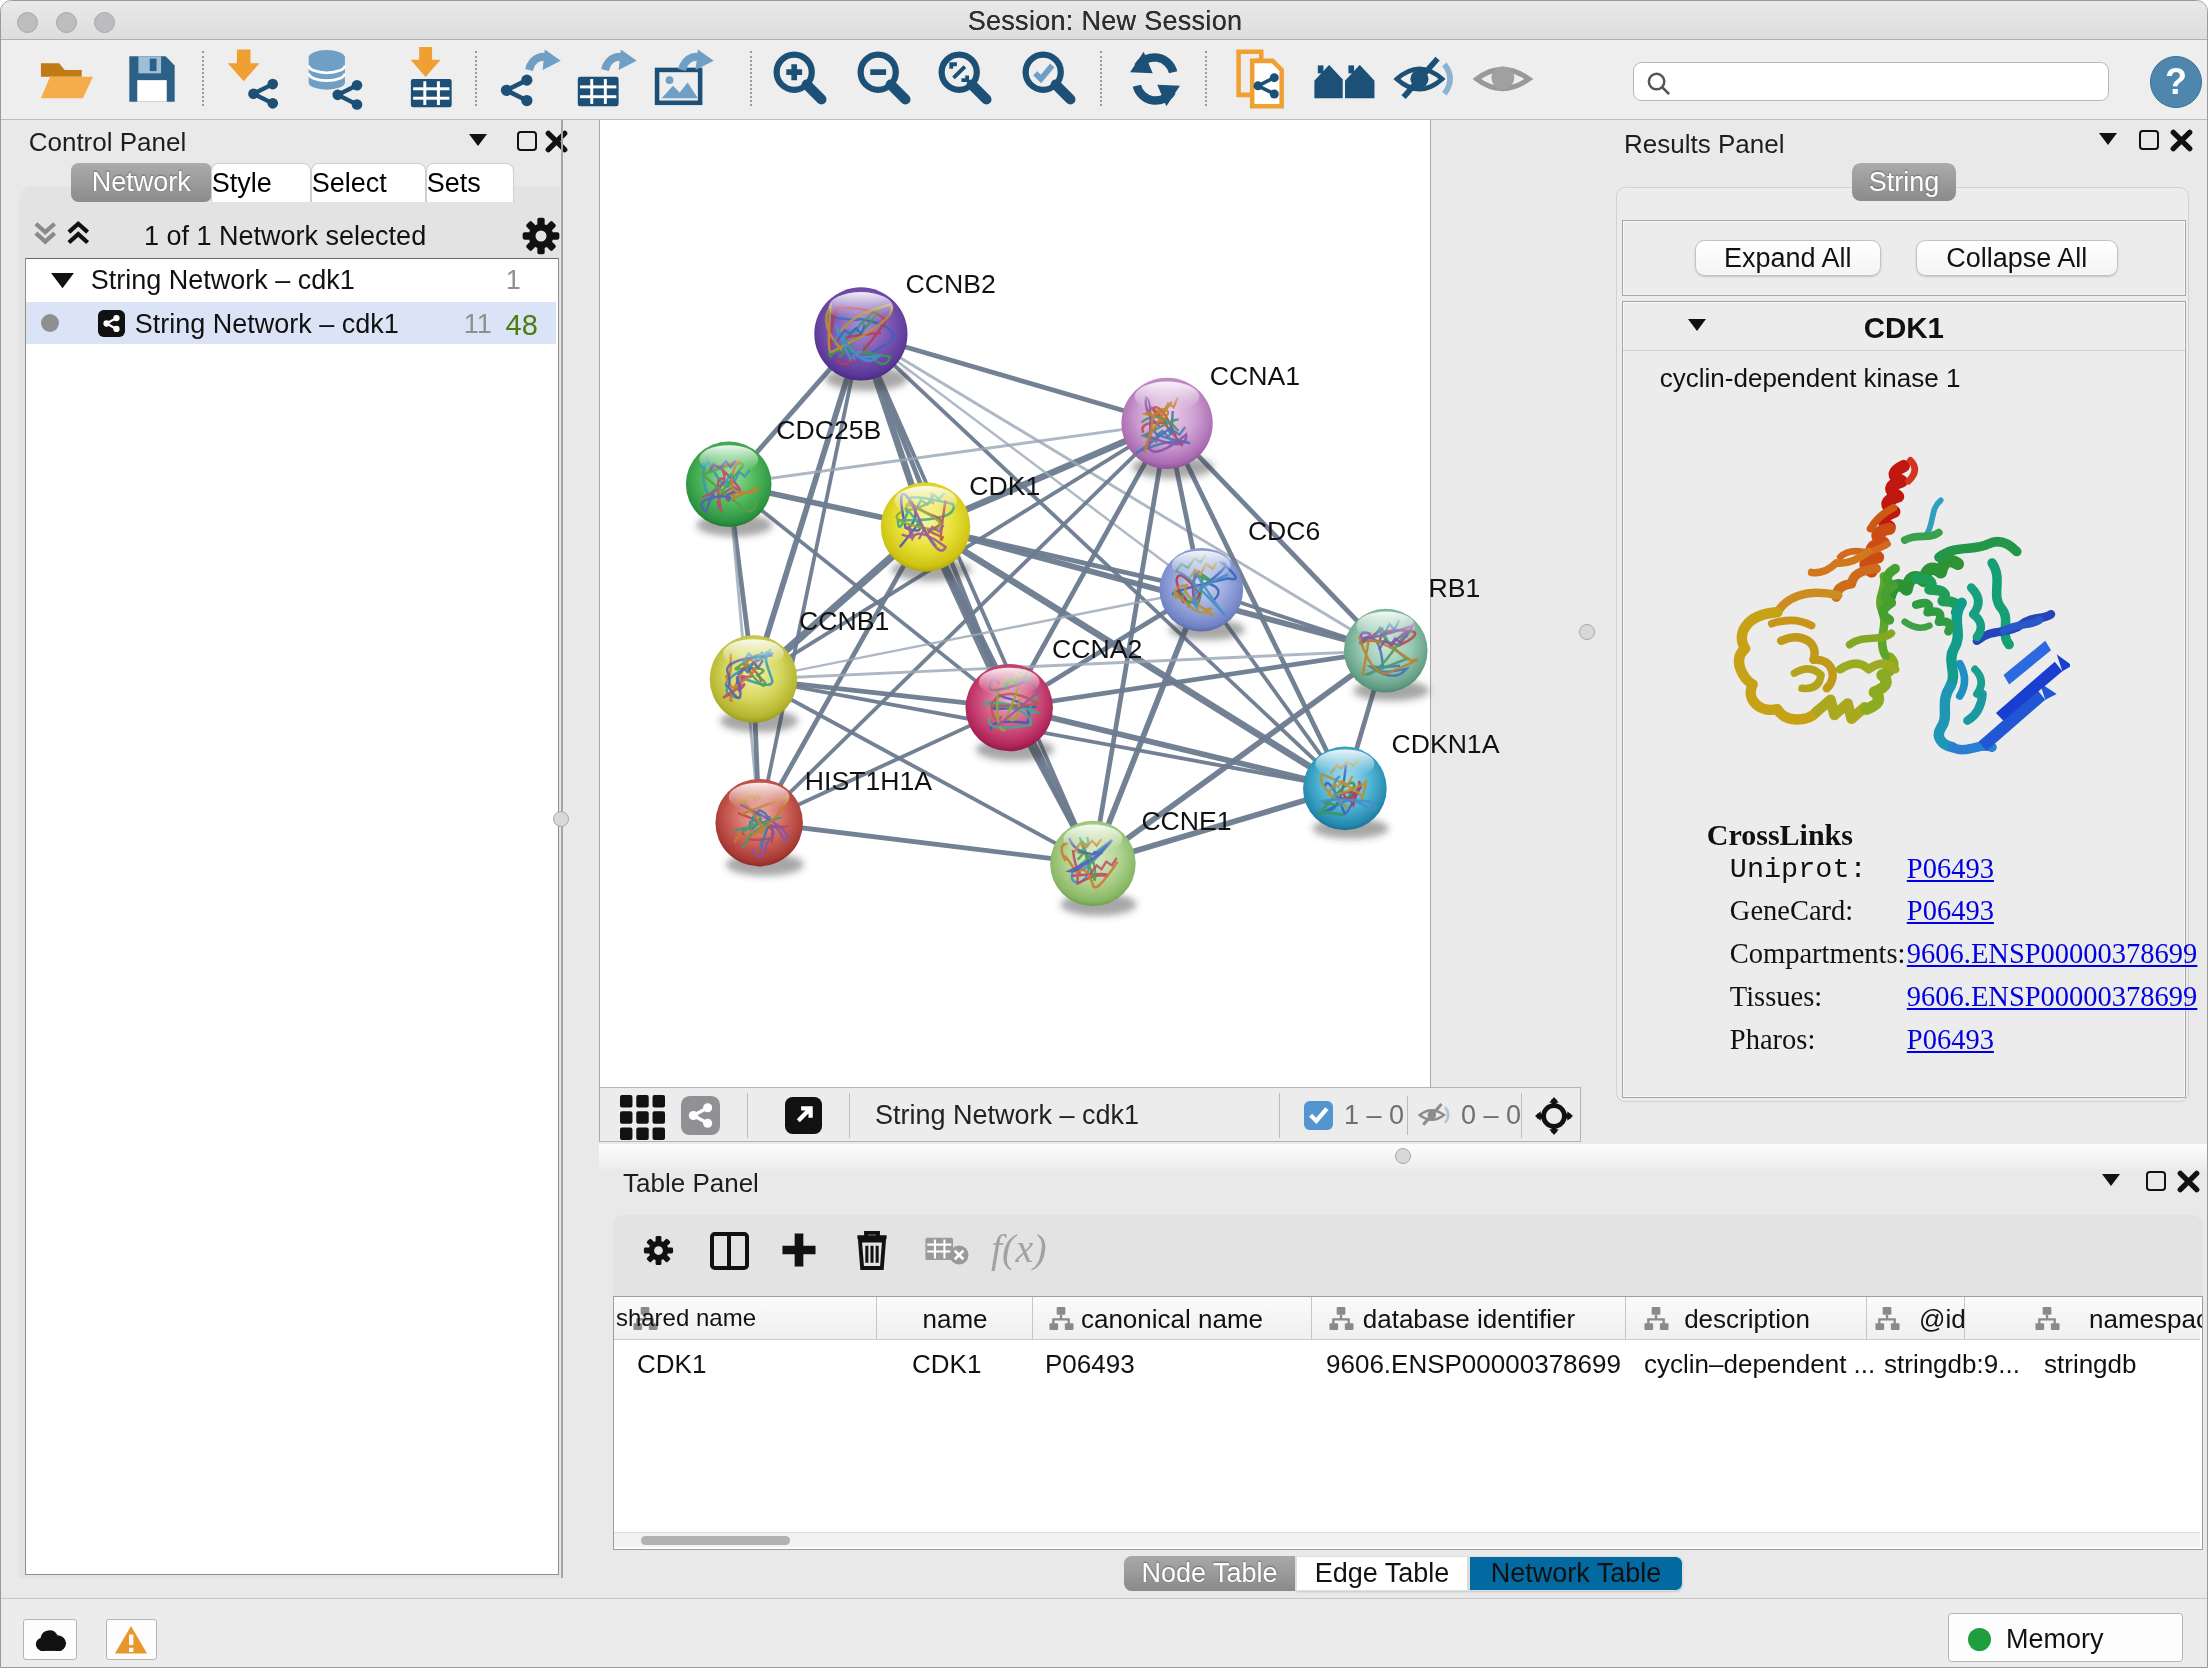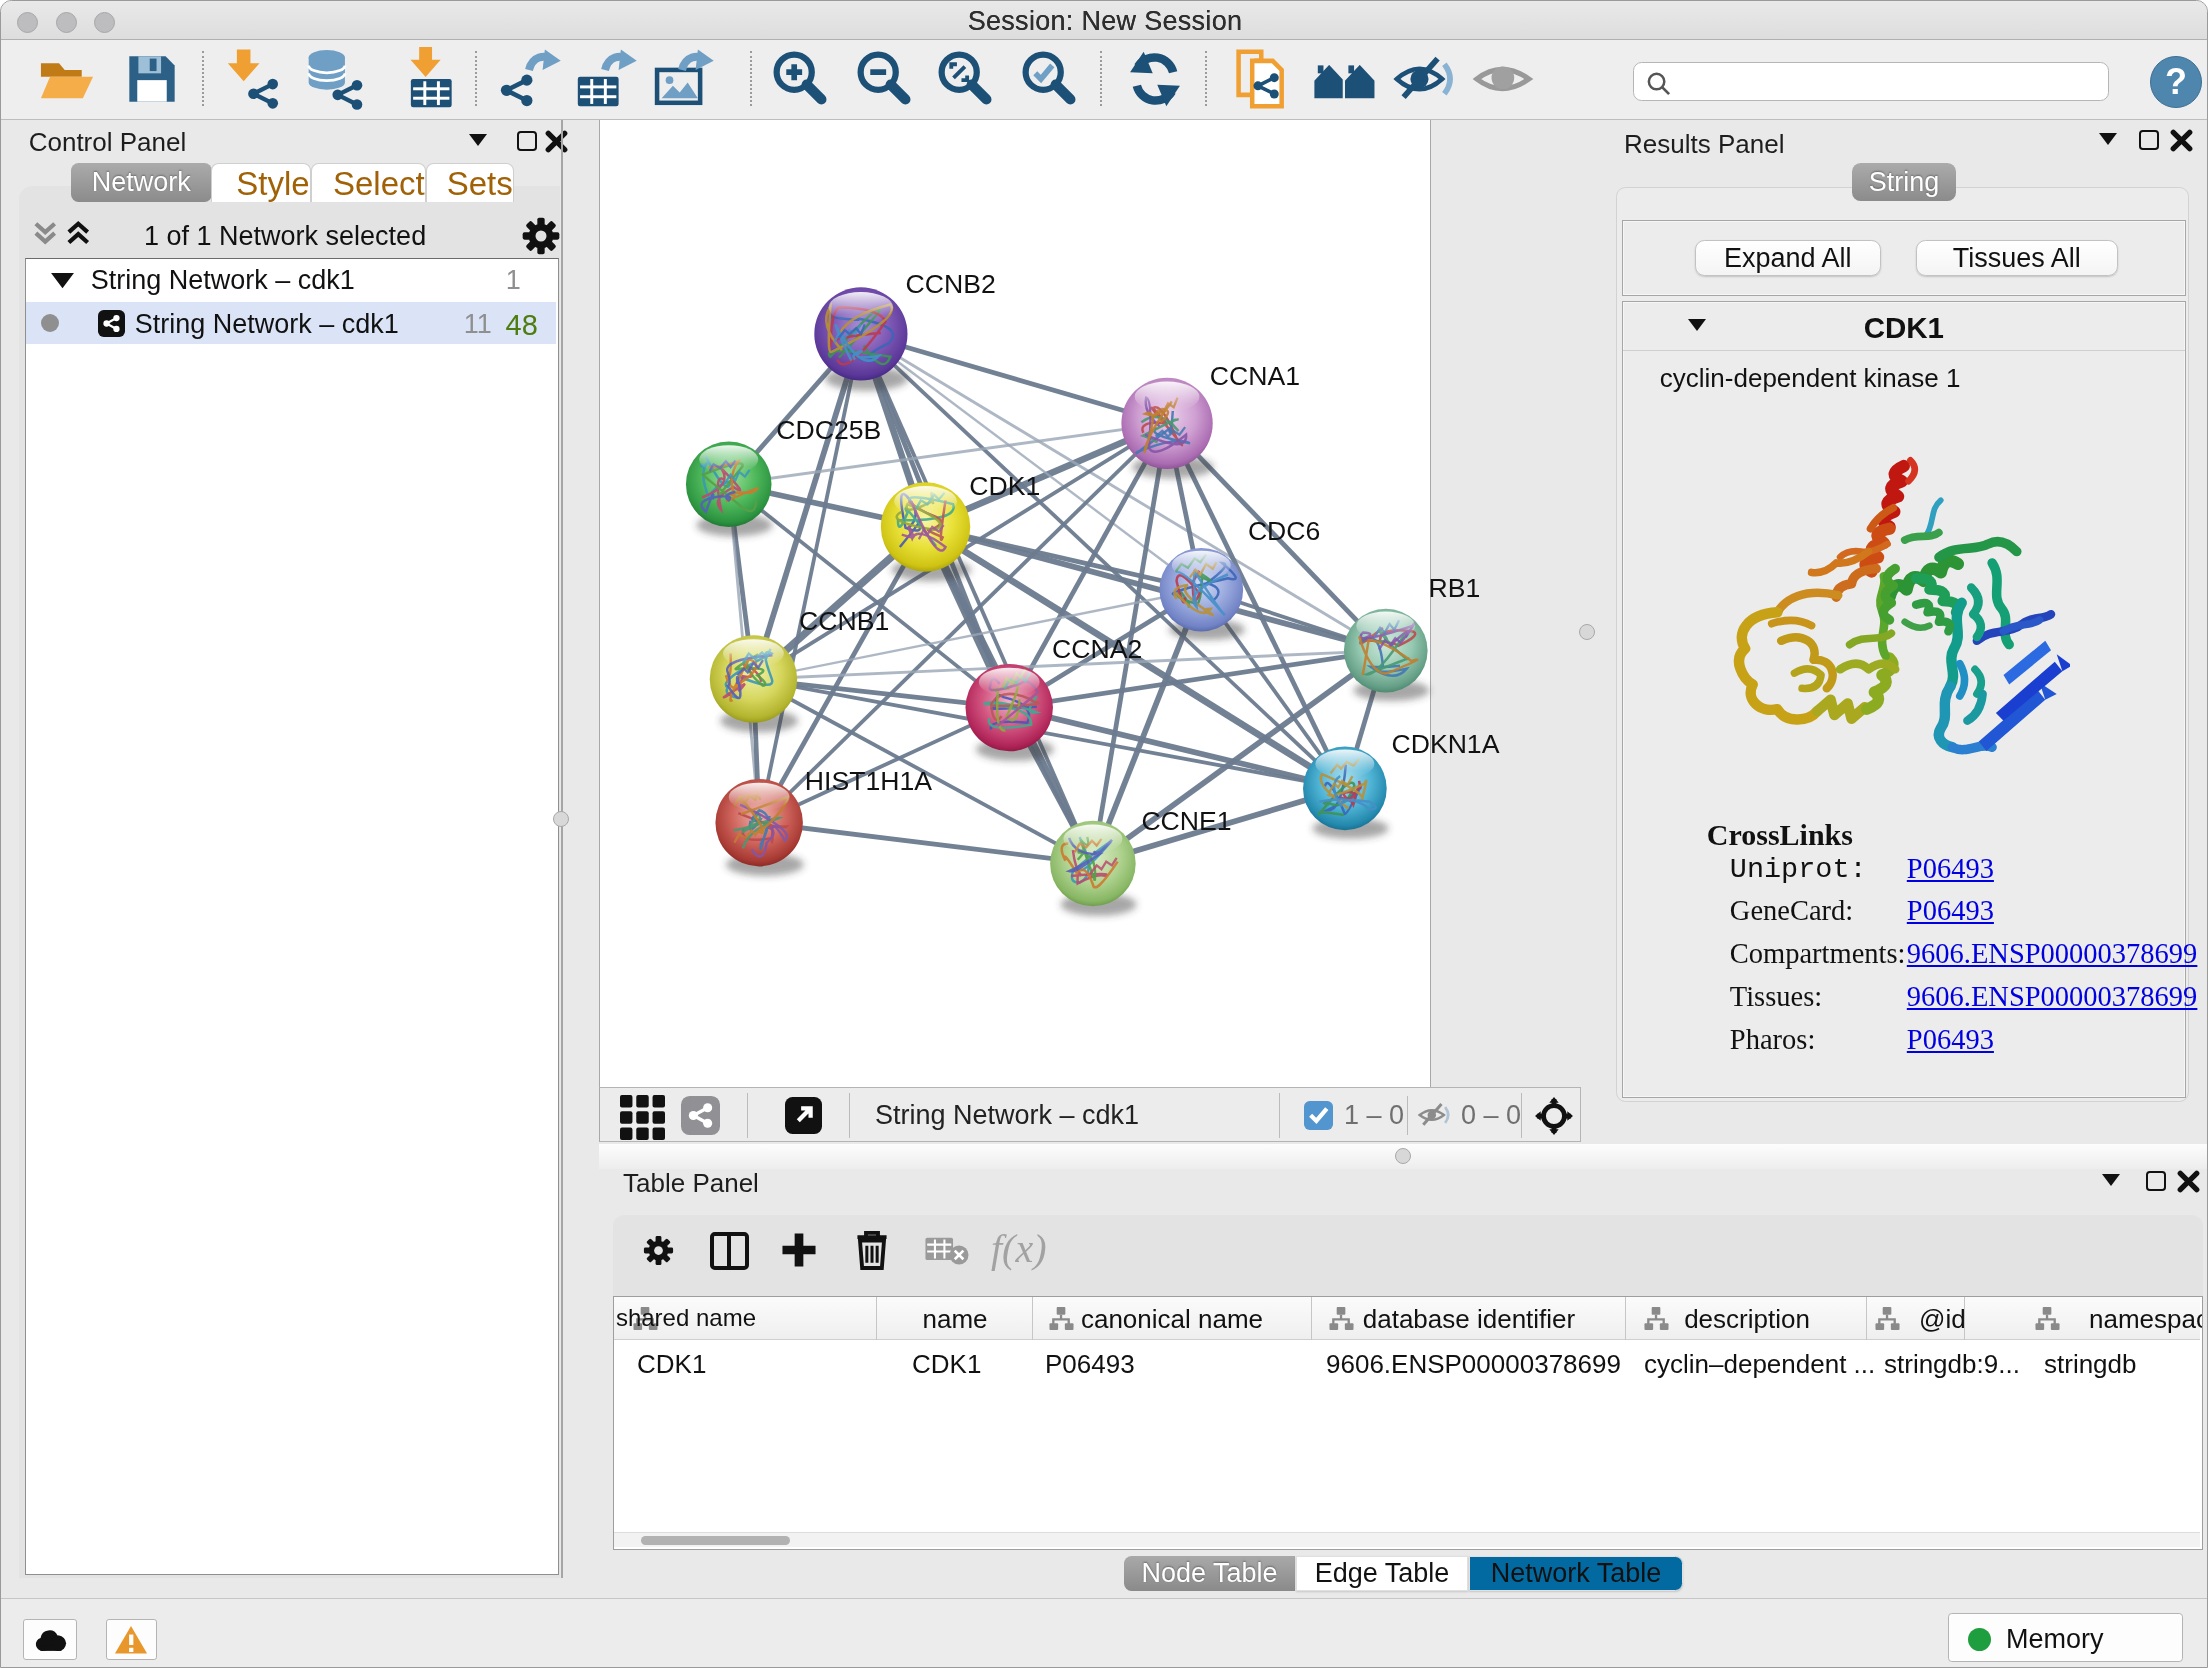--- a/index.html
+++ b/index.html
@@ -1,20 +1,20 @@
 <!DOCTYPE html>
 <html style="font-size:15px"><head><meta charset="utf-8"><style>
 *{margin:0;padding:0;box-sizing:border-box;-webkit-font-smoothing:antialiased}
 html,body{width:2208px;height:1668px;background:#fff;font-family:"Liberation Sans",sans-serif;overflow:hidden}
 #win{position:absolute;left:0;top:0;width:2208px;height:1668px;background:#e9e9e9;border:1px solid #9a9a9a;border-radius:11.4px 11.4px 0 0;overflow:hidden}
 .abs{position:absolute}
 .ptitle{font-size:26px;color:#1d1d1d}
 .tri{width:0;height:0;border-left:9.5px solid transparent;border-right:9.5px solid transparent;border-top:12.4px solid #111}
 .sep{position:absolute;height:55px;border-left:2.9px dotted #9b9b9b;width:0}
-.tabu{position:absolute;z-index:3;background:#fff;border:1px solid #cfcfcf;border-bottom:none;border-radius:7.6px 7.6px 0 0;font-size:33px;color:#a16207;text-align:right}
+.tabu{position:absolute;z-index:3;background:#fff;border:1px solid #cfcfcf;border-bottom:none;border-radius:7.6px 7.6px 0 0;font-size:27px;color:#000000;text-align:left}
 .tabs{position:absolute;z-index:3;background:linear-gradient(#ababab,#8b8b8b);border-radius:7.6px;color:#fff;font-size:27px;text-align:center;text-shadow:0 -1px 1.9px rgba(0,0,0,.35)}
 .btn{position:absolute;background:linear-gradient(#ffffff,#f4f4f4);border:1px solid #c2c2c2;border-radius:9.5px;box-shadow:0 1px 1.9px rgba(0,0,0,.18);font-size:27px;color:#111;text-align:center}
 .etched{position:absolute;border:1px solid #a6a6a6;box-shadow:inset 0 0 0 1px #f6f6f6}
 </style></head><body>
 <div id="win">
 
 <div class="abs" style="left:0;top:0;width:2208px;height:39px;background:linear-gradient(#e9e9e9,#dddddd);border-bottom:1px solid #b0b0b0">
   <div class="abs" style="left:16px;top:10.5px;width:21px;height:21px;border-radius:50%;background:#bdbdbf;border:1px solid #a6a6a8"></div>
   <div class="abs" style="left:55px;top:10.5px;width:21px;height:21px;border-radius:50%;background:#bdbdbf;border:1px solid #a6a6a8"></div>
   <div class="abs" style="left:93px;top:10.5px;width:21px;height:21px;border-radius:50%;background:#bdbdbf;border:1px solid #a6a6a8"></div>
@@ -591,21 +591,21 @@
       <div class="ptitle abs" style="left:39px;top:8.6px">Results Panel</div>
       <div class="abs tri" style="left:514px;top:13.3px"></div>
       <div class="abs" style="left:554px;top:9.5px;width:20px;height:20px;border:2.9px solid #111;border-radius:3.8px"></div>
       <svg class="abs" style="left:585px;top:8.6px" width="23" height="23" viewBox="0 0 28 28">
         <path d="M4 4 L24 24 M24 4 L4 24" stroke="#111" stroke-width="6.5" stroke-linecap="round"></path>
       </svg>
       <div class="tabs" style="left:267px;top:43px;width:104px;height:38px;line-height:38px;border-radius:8.6px">String</div>
       <div class="abs" style="left:31px;top:67px;width:573px;height:915px;background:#ececec;border:1px solid #d2d2d2;border-radius:9.5px">
         <div class="etched" style="left:4.8px;top:32px;width:564px;height:76px">
           <div class="btn" style="left:72px;top:19px;width:186px;height:36px;line-height:34px">Expand All</div>
-          <div class="btn" style="left:293px;top:19px;width:202px;height:36px;line-height:34px">Tissues All</div>
+          <div class="btn" style="left:293px;top:19px;width:202px;height:36px;line-height:34px">Collapse All</div>
         </div>
         <div class="etched" style="left:4.8px;top:113px;width:564px;height:797px;background:#ececec">
           <div class="abs" style="left:0;top:0;width:562px;height:49px;border-bottom:1.9px solid #cfcfcf">
             <div class="abs tri" style="left:65px;top:17px"></div>
             <div class="abs" style="left:0;top:8.6px;width:562px;text-align:center;font-size:29.5px;font-weight:bold;color:#111">CDK1</div>
           </div>
           <div class="abs" style="left:37px;top:61px;font-size:26px;color:#111">cyclin-dependent kinase 1</div>
           <svg class="abs" style="left:67px;top:143px" width="380" height="328" viewBox="0 0 400 345">
             <g fill="none" stroke-linecap="round" stroke-linejoin="round">
               <path d="M225 22 q-18 8 -2 16 q-20 6 -4 16 q-20 6 -4 16 q-20 7 -5 16" stroke="#c01810" stroke-width="13"></path>

